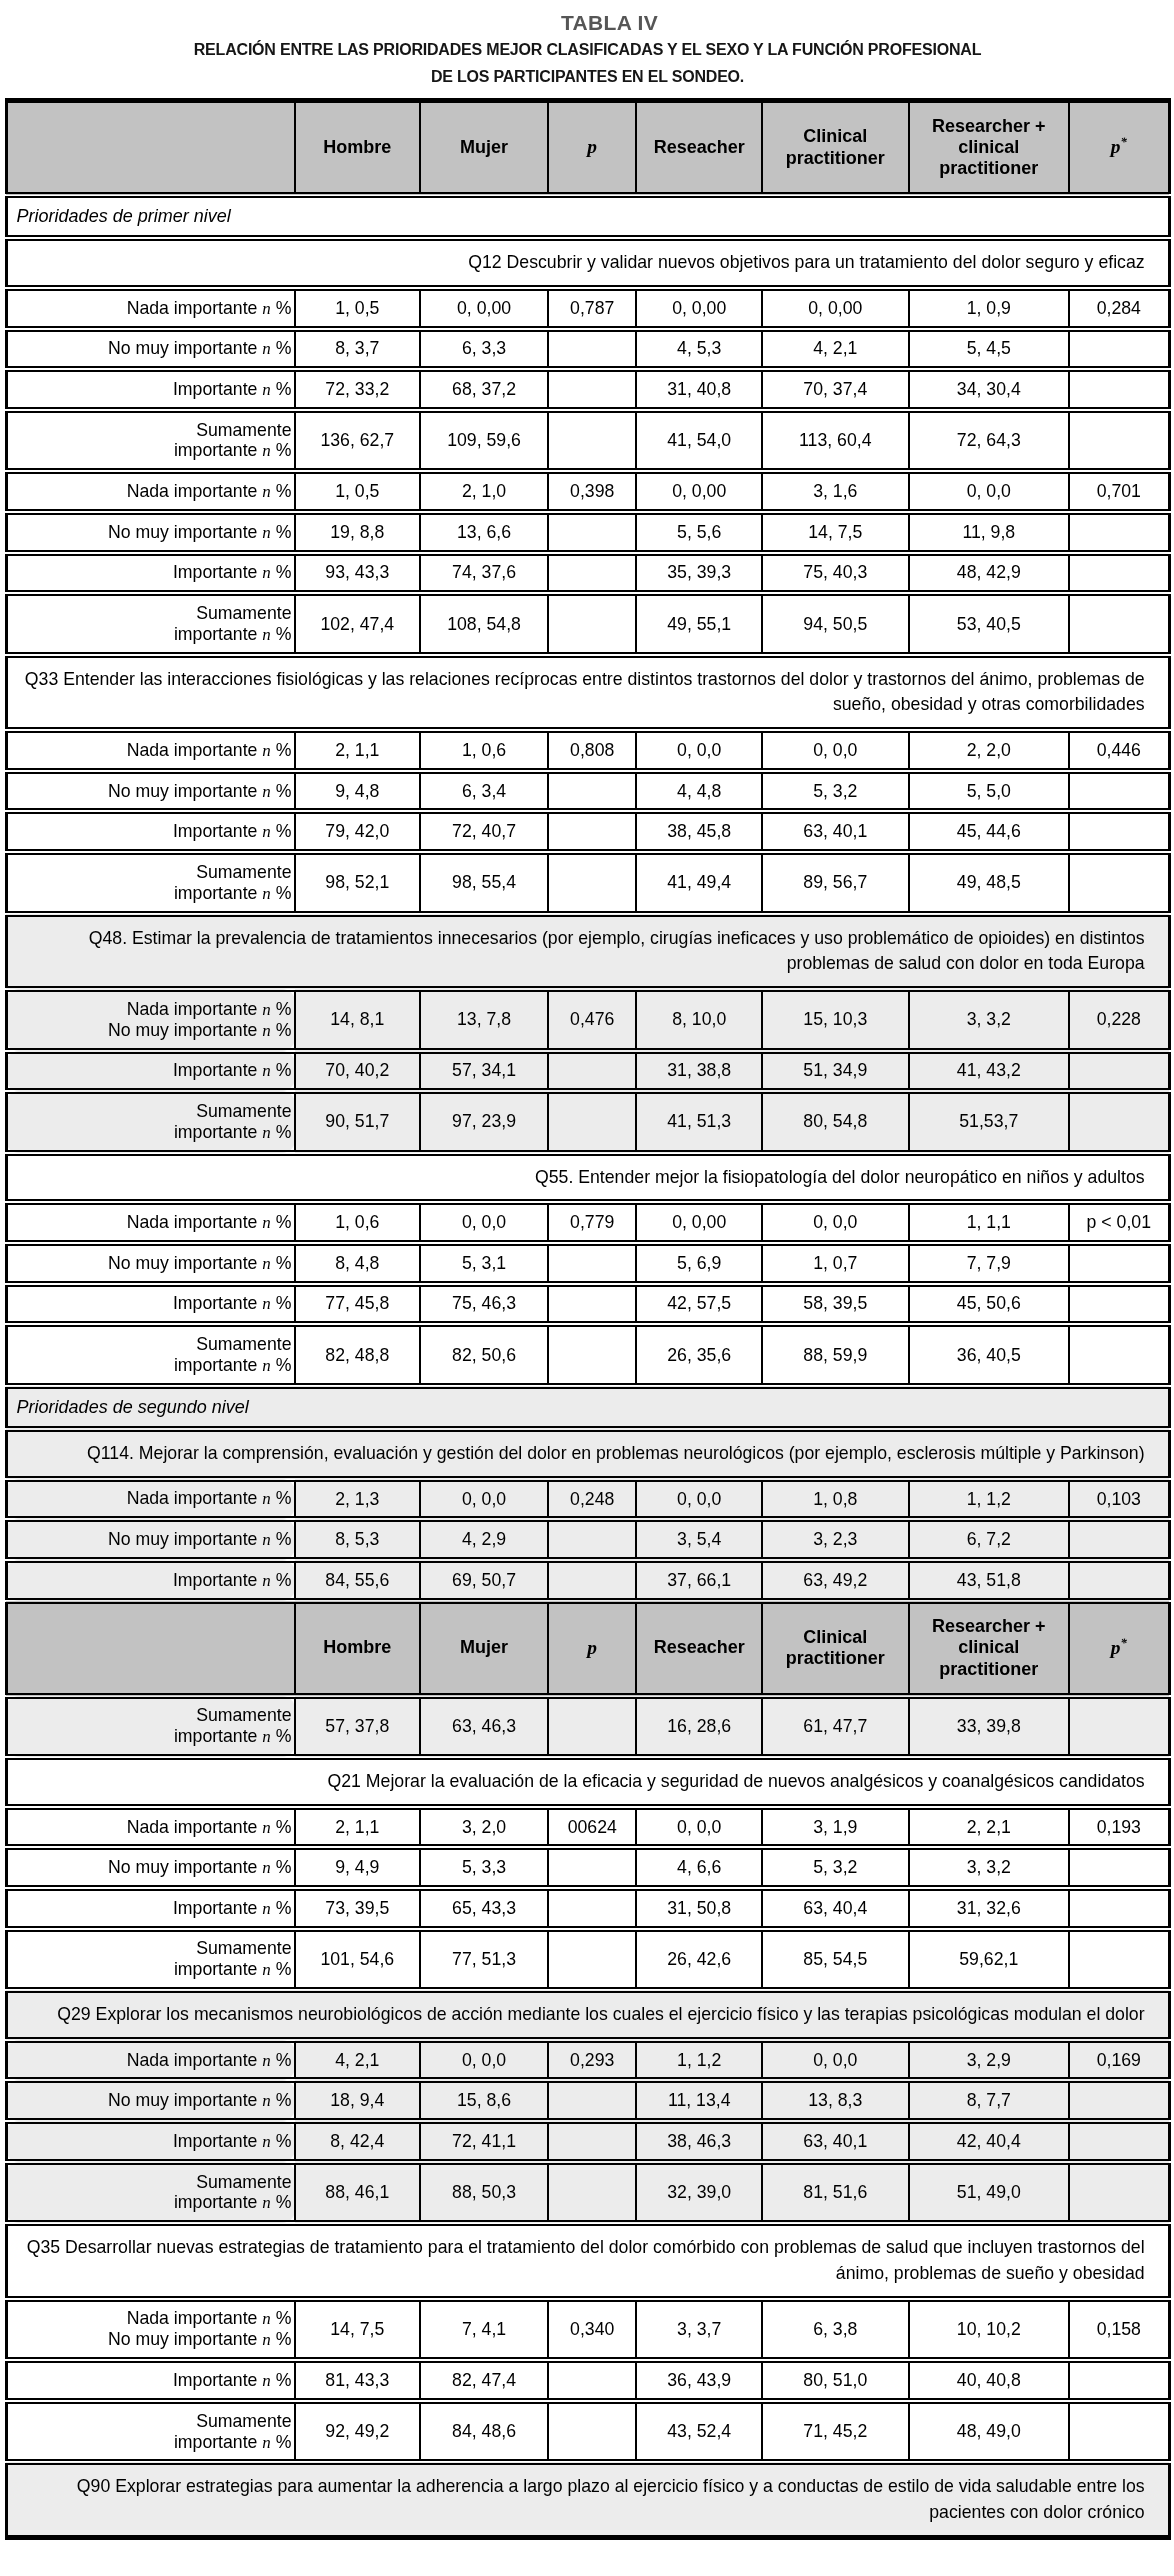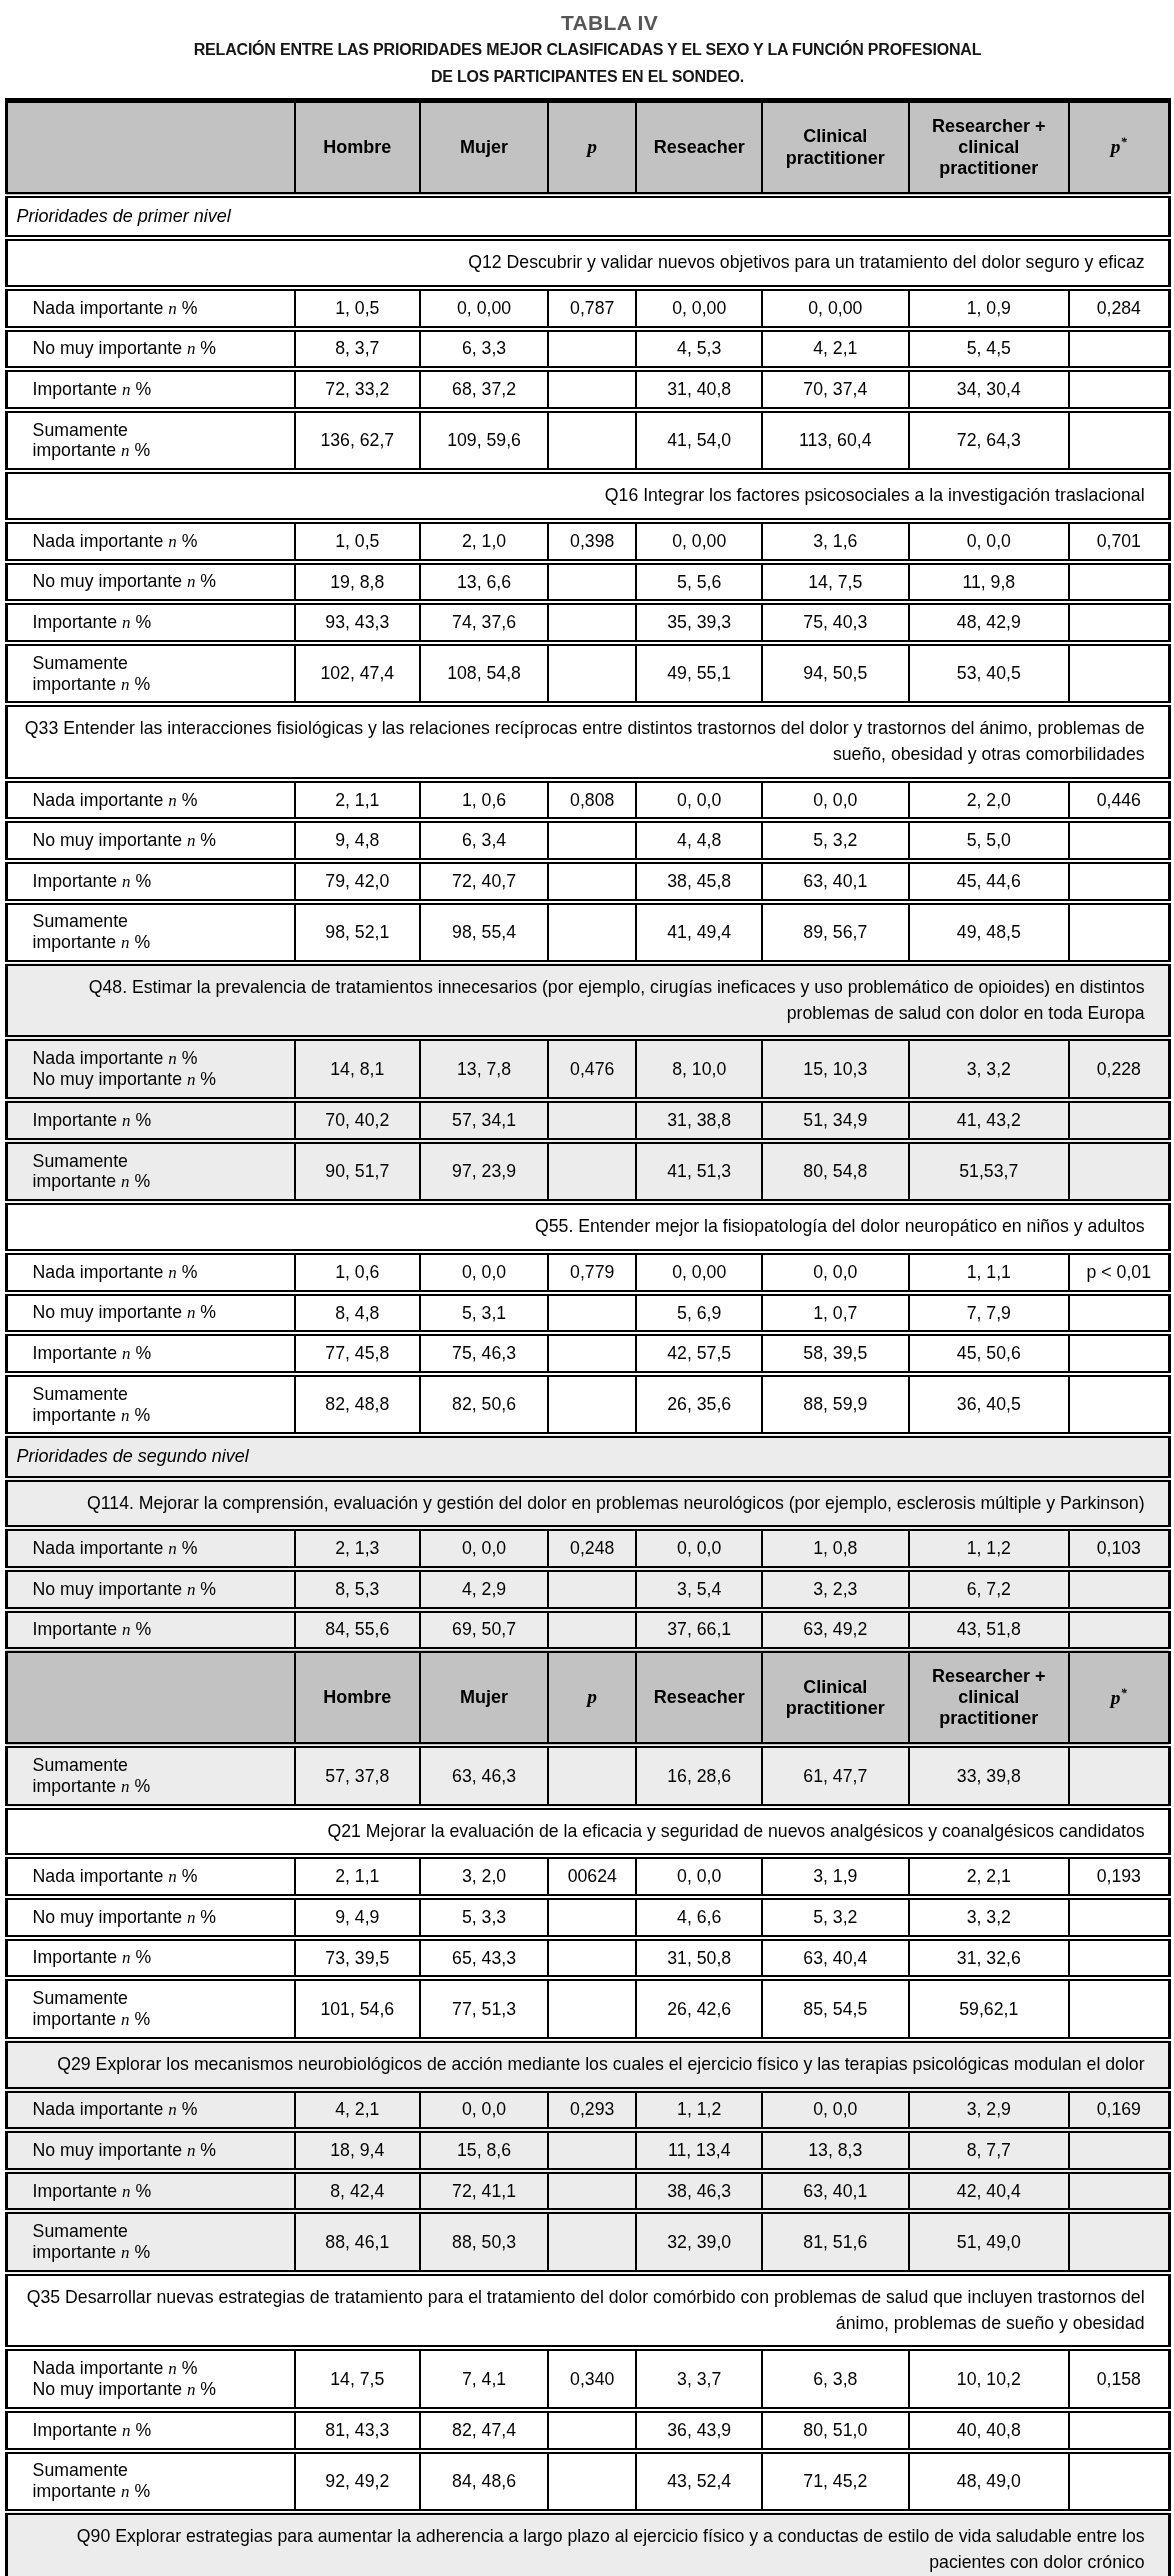--- a/index.html
+++ b/index.html
@@ -83,23 +83,24 @@
     padding:8px 4.6px 8px 9px;
     text-align:left;
   }
   td.question-cell{
     font-size:17.7px;
     padding:9px 23px 9px 9px;
     text-align:right;
     line-height:1.45;
   }
   td.label-cell{
-    text-align:left;
+    text-align:right;
     padding-left:25px;
-    padding-right:11px;
+    padding-right:2px;
+    border-radius:13px;
   }
   td.label-cell i{font-family:"Liberation Serif","DejaVu Serif",serif;font-size:17px;}
   td.num-cell{text-align:center;}
 
   .bg-w{background:#ffffff;}
   .bg-g{background:#ececec;}
 </style>
 </head>
 <body>
 
@@ -173,23 +174,20 @@
           <td class="label-cell bg-w">Sumamente<br>importante <i>n</i> %</td>
           <td class="num-cell bg-w">136, 62,7</td>
           <td class="num-cell bg-w">109, 59,6</td>
           <td class="num-cell bg-w"></td>
           <td class="num-cell bg-w">41, 54,0</td>
           <td class="num-cell bg-w">113, 60,4</td>
           <td class="num-cell bg-w">72, 64,3</td>
           <td class="num-cell bg-w"></td>
         </tr>
         <tr>
-          <td colspan="8" class="question-cell bg-w">Q16 Integrar los factores psicosociales a la investigación traslacional</td>
-        </tr>
-        <tr>
           <td class="label-cell bg-w">Nada importante <i>n</i> %</td>
           <td class="num-cell bg-w">1, 0,5</td>
           <td class="num-cell bg-w">2, 1,0</td>
           <td class="num-cell bg-w">0,398</td>
           <td class="num-cell bg-w">0, 0,00</td>
           <td class="num-cell bg-w">3, 1,6</td>
           <td class="num-cell bg-w">0, 0,0</td>
           <td class="num-cell bg-w">0,701</td>
         </tr>
         <tr>

